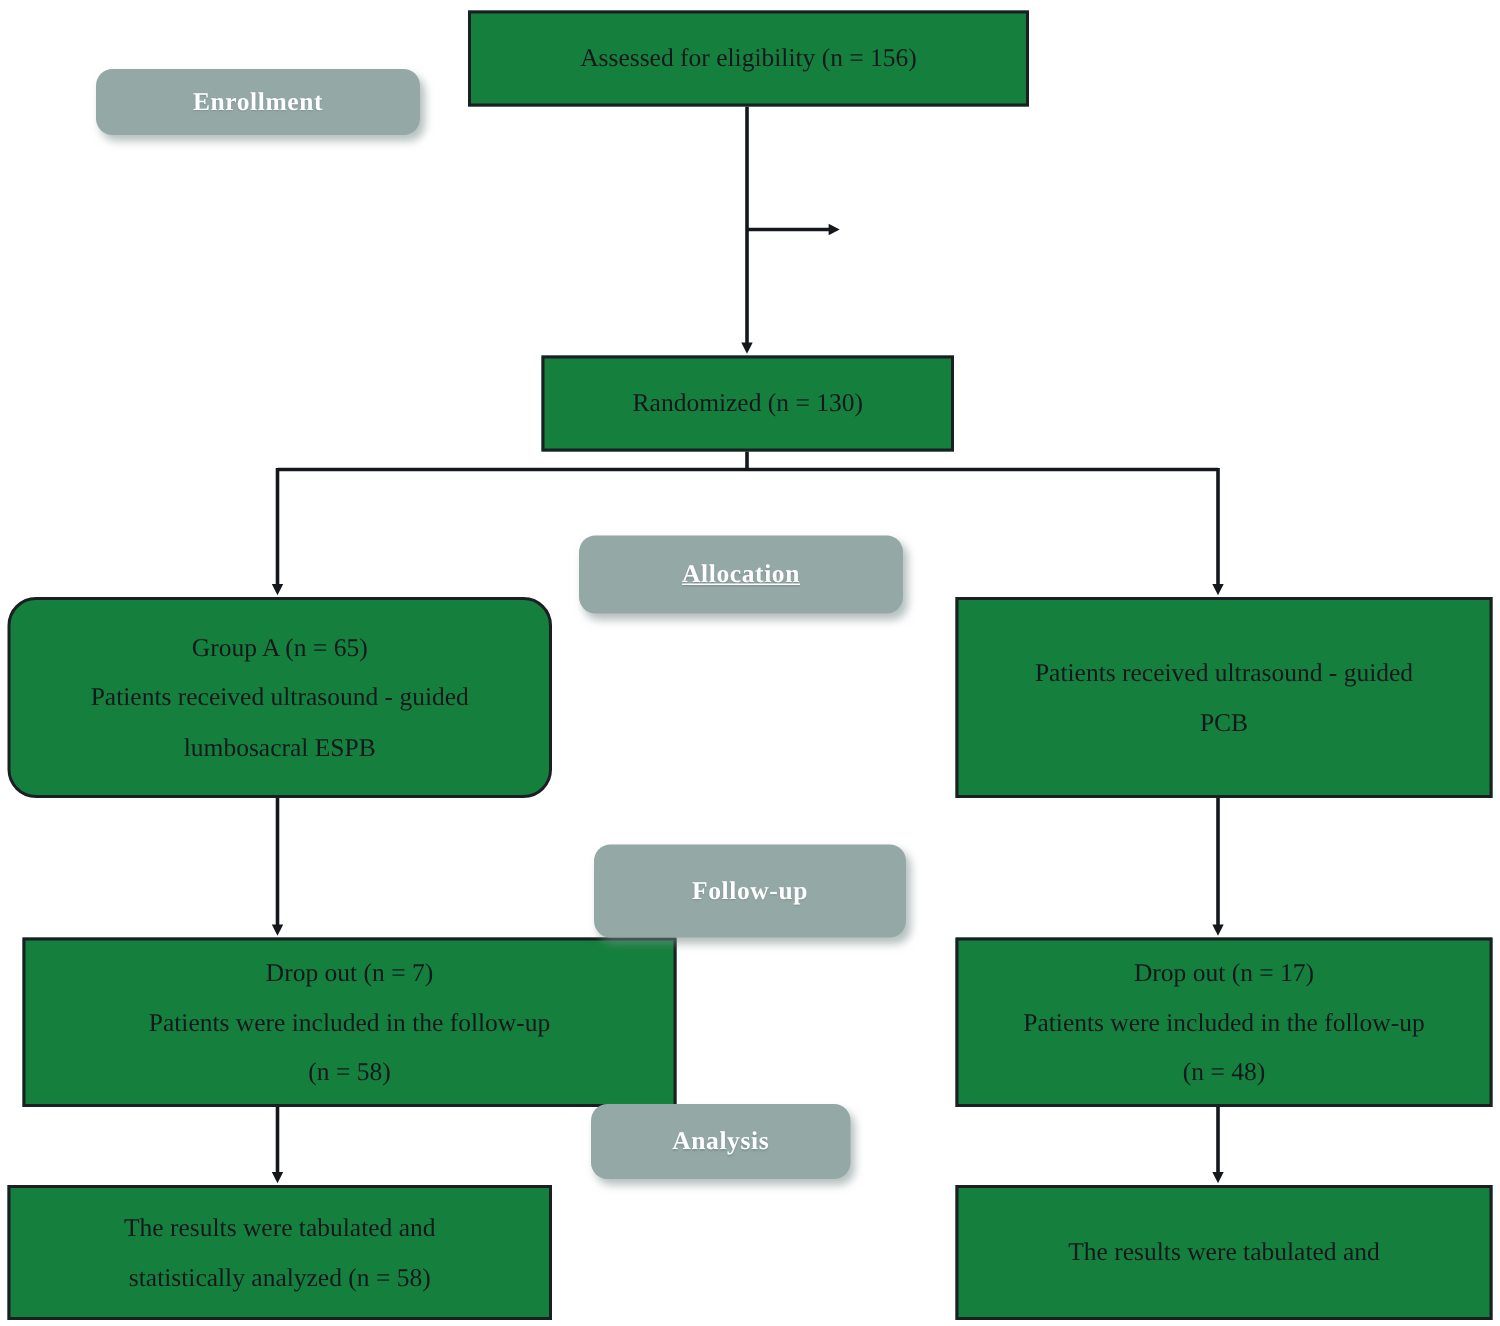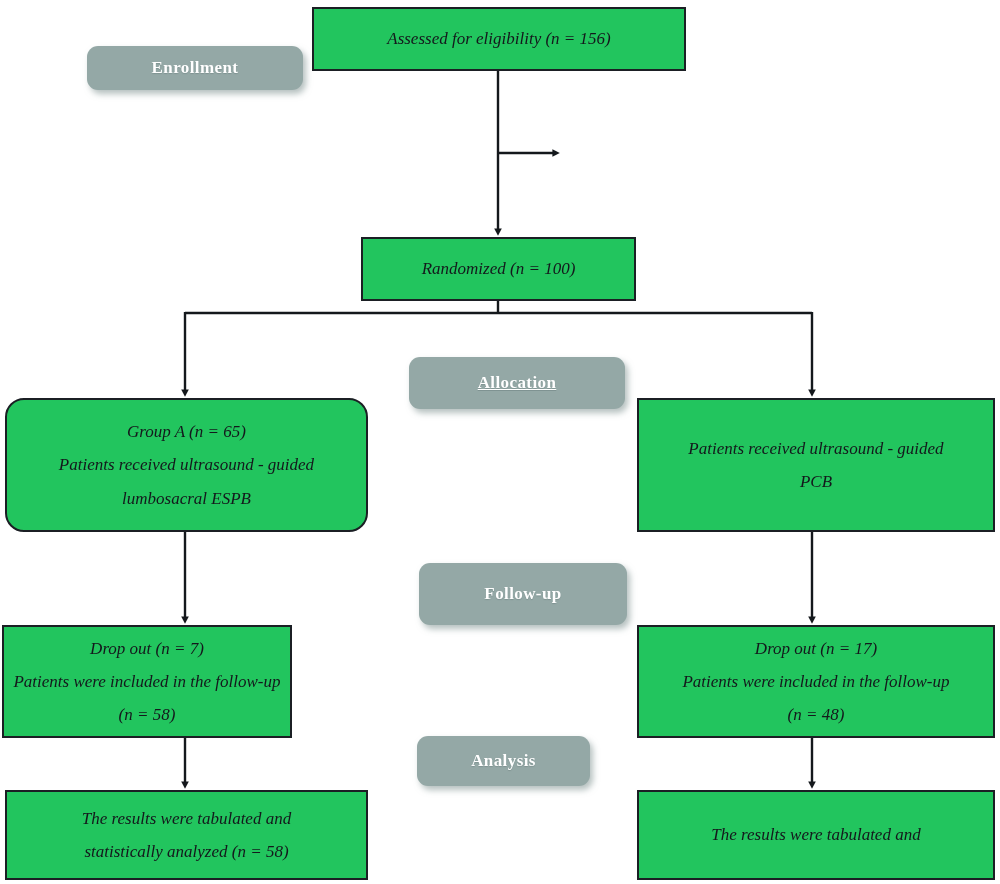--- a/index.html
+++ b/index.html
@@ -21,31 +21,30 @@
     left: 0;
     top: 0;
     width: 1000px;
     height: 884px;
     pointer-events: none;
   }
   .node {
     position: absolute;
     box-sizing: border-box;
     border: 2px solid #1b1f24;
-    background: #22c55e;
+    background: #15803d;
     display: flex;
     flex-direction: column;
     align-items: center;
     justify-content: center;
     color: #14181c;
     font-size: 17px;
     line-height: 1.95;
     text-align: center;
     z-index: 2;
-    font-style: italic;
   }
   .node.left-align {
     align-items: flex-start;
     text-align: left;
     justify-content: center;
     padding-left: 14px;
   }
   .node .line {
     white-space: nowrap;
   }
@@ -67,29 +66,28 @@
     display: flex;
     align-items: center;
     justify-content: center;
     color: #ffffff;
     font-weight: bold;
     font-size: 17px;
     letter-spacing: 0.4px;
     box-shadow: 3px 4px 6px rgba(120, 140, 138, 0.55);
     z-index: 3;
     text-shadow: 0 1px 1px rgba(90,110,108,0.35);
-    margin-left: 23px;
   }
   
   #node-assessed   { left: 312px; top: 7px;   width: 374px; height: 64px; }
   #node-excluded   { left: 563px; top: 92px;  width: 381px; height: 128px; }
   #node-randomized { left: 361px; top: 237px; width: 275px; height: 64px; }
   #node-group-a    { left: 5px;   top: 398px; width: 363px; height: 134px; border-radius: 19px; }
   #node-group-b    { left: 637px; top: 398px; width: 358px; height: 134px; }
-  #node-followup-a { left: 2px;   top: 625px; width: 290px; height: 113px; }
+  #node-followup-a { left: 15px;   top: 625px; width: 436px; height: 113px; }
   #node-followup-b { left: 637px; top: 625px; width: 358px; height: 113px; }
   #node-analysis-a { left: 5px;   top: 790px; width: 363px; height: 90px; }
   #node-analysis-b { left: 637px; top: 790px; width: 358px; height: 90px; }
 
   #pill-enrollment { left: 64px;  top: 46px;  width: 216px; height: 44px; }
   #pill-allocation { left: 386px; top: 357px; width: 216px; height: 52px; text-decoration: underline; }
   #pill-followup   { left: 396px; top: 563px; width: 208px; height: 62px; }
   #pill-analysis   { left: 394px; top: 736px; width: 173px; height: 50px; }
 </style>
 </head>
@@ -135,21 +133,21 @@
   <div class="stage-pill" id="pill-analysis">
     <span>Analysis</span>
   </div>
 
   <div class="node" id="node-assessed">
     <span class="line">Assessed for eligibility (n = 156)</span>
   </div>
 
 
   <div class="node" id="node-randomized">
-    <span class="line">Randomized (n = 100)</span>
+    <span class="line">Randomized (n = 130)</span>
   </div>
 
   <div class="node" id="node-group-a">
     <span class="line">Group A (n = 65)</span>
     <span class="line">Patients received ultrasound - guided</span>
     <span class="line">lumbosacral ESPB</span>
   </div>
 
   <div class="node" id="node-group-b">
     <span class="line">Patients received ultrasound - guided</span>

